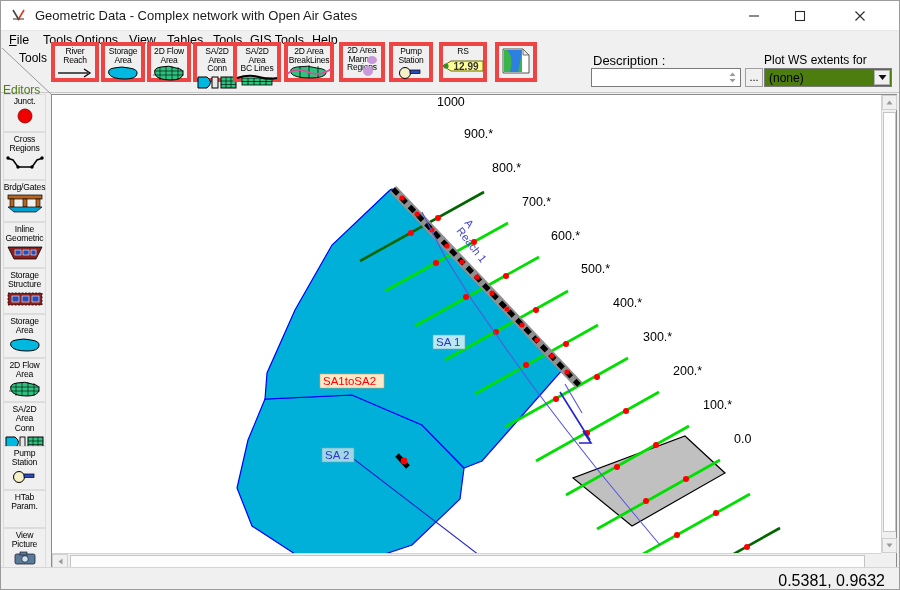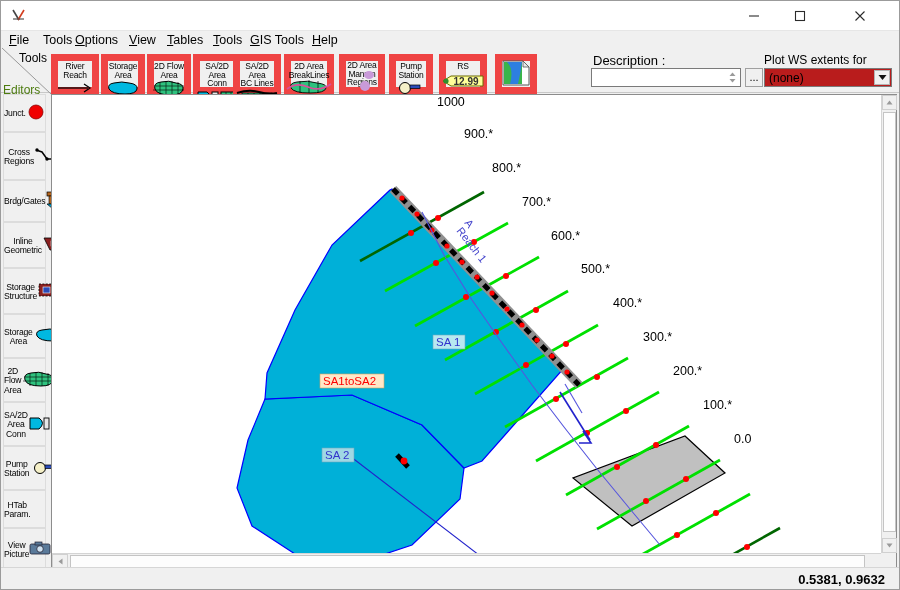--- a/index.html
+++ b/index.html
@@ -28,51 +28,51 @@
   .menubar{position:absolute;left:0;top:30px;width:729px;height:20px;background:#f0f0f0;}
   .menu-item{position:absolute;top:2px;font-size:12.5px;color:#000;white-space:nowrap;}
   .menu-item u{text-decoration:underline;}
 
   
   .toolbar{position:absolute;left:0;top:50px;width:898px;height:42px;background:#f0f0f0;
            border-bottom:1px solid #c8c8c8;box-sizing:border-box;}
   .tools-label{position:absolute;left:18px;top:50px;font-size:12px;color:#000;}
   .editors-label{position:absolute;left:2px;top:82px;font-size:12px;color:#4d7c0f;}
   .corner-diag{position:absolute;left:0px;top:46px;width:58px;height:48px;}
-  .tbtn{position:absolute;top:53px;height:40px;background:#f0f0f0;
-        border:7px solid #ef4444;box-sizing:border-box;
+  .tbtn{position:absolute;top:41px;height:40px;background:#f0f0f0;
+        border:4px solid #ef4444;box-sizing:border-box;
         display:flex;flex-direction:column;align-items:center;justify-content:flex-start;
         padding-top:1px;}
   .tbtn .lbl{font-size:8.5px;line-height:8.6px;text-align:center;color:#000;
              letter-spacing:-0.2px;white-space:pre-line;}
   .tbtn .gfx{margin-top:1px;}
 
   
   .desc-label{position:absolute;left:592px;top:52px;font-size:13px;color:#000;}
   .desc-input{position:absolute;left:590px;top:67px;width:150px;height:19px;
               background:#fff;border:1px solid #7a7a7a;box-sizing:border-box;}
   .desc-spin{position:absolute;right:2px;top:1px;width:11px;height:15px;
              display:flex;flex-direction:column;align-items:center;justify-content:center;
              color:#8a8a8a;}
   .desc-ellip{position:absolute;left:744px;top:67px;width:18px;height:19px;
               background:#f0f0f0;border:1px solid #a0a0a0;box-sizing:border-box;
               font-size:11px;line-height:16px;text-align:center;color:#000;}
   .ws-label{position:absolute;left:763px;top:52px;font-size:12px;color:#000;}
   .ws-select{position:absolute;left:763px;top:67px;width:128px;height:19px;
-             background:#b91c1c;border:1px solid #7a7a7a;box-sizing:border-box;}
+             background:#4d7c0f;border:1px solid #7a7a7a;box-sizing:border-box;}
   .ws-value{position:absolute;left:4px;top:2px;font-size:12px;color:#000;}
   .ws-arrow{position:absolute;right:1px;top:1px;width:16px;height:15px;background:#f0f0f0;
             border:1px solid #b4b4b4;box-sizing:border-box;
             display:flex;align-items:center;justify-content:center;}
 
   
   .sidebar{position:absolute;left:0px;top:93px;width:47px;height:475px;background:#f0f0f0;}
   .sbtn{position:absolute;left:2px;width:43px;background:#f0f0f0;
         border:1px solid #dcdcdc;box-sizing:border-box;
-        display:flex;flex-direction:row;align-items:center;justify-content:flex-start;}
+        display:flex;flex-direction:column;align-items:center;justify-content:flex-start;}
   .sbtn .lbl{font-size:8.6px;line-height:9.4px;text-align:center;color:#000;
              white-space:pre-line;padding-top:2px;letter-spacing:-0.2px;}
   .sbtn .gfx{margin-top:1px;}
 
   
   .mapwrap{position:absolute;left:50px;top:93px;width:846px;height:476px;
            background:#fff;border:1px solid #8c8c8c;box-sizing:border-box;}
   .mapcanvas{position:absolute;left:0;top:0;width:829px;height:458px;overflow:hidden;
              background:#fff;}
   .mapcanvas svg{display:block;}
@@ -83,37 +83,38 @@
            border-top:1px solid #d4d4d4;box-sizing:border-box;}
   .sb-arrow{position:absolute;background:#f0f0f0;border:1px solid #d0d0d0;
             box-sizing:border-box;display:flex;align-items:center;justify-content:center;
             color:#8a8a8a;}
   .sb-thumb{position:absolute;background:#fdfdfd;border:1px solid #c4c4c4;box-sizing:border-box;}
   .corner-box{position:absolute;right:0;bottom:0;width:15px;height:16px;background:#f0f0f0;}
 
   
   .statusbar{position:absolute;left:0;bottom:0;width:898px;height:22px;background:#f0f0f0;
              border-top:1px solid #d6d6d6;box-sizing:border-box;}
-  .status-coords{position:absolute;right:14px;top:4px;font-size:13px;color:#000;font-weight:bold;}
+  .status-coords{position:absolute;right:14px;top:4px;font-size:16px;color:#000;}
 
   .maplabel{font-family:"Liberation Sans", sans-serif;}
 </style>
 </head>
 <body>
 
 <div class="win">
 
   <div class="titlebar">
     <span class="title-icon">
       <svg width="18" height="16" viewBox="0 0 18 16">
         <path d="M2 2 L8 12" stroke="#444" stroke-width="1.6" fill="none"></path>
         <path d="M13 2 L7 12" stroke="#d23c1e" stroke-width="1.6" fill="none"></path>
         <path d="M2 11 L13 11" stroke="#444" stroke-width="1.1" fill="none"></path>
       </svg>
     </span>
+    <span class="title-text">Geometric Data - Complex network with Open Air Gates</span>
 
     <div class="wbtn wmin">
       <svg width="12" height="12" viewBox="0 0 12 12">
           <path d="M1 6 H11" stroke="#2b2b2b" stroke-width="1.1"></path>
         </svg>
     </div>
     <div class="wbtn wmax">
       <svg width="12" height="12" viewBox="0 0 12 12">
           <rect x="1.5" y="1.5" width="9" height="9" fill="none" stroke="#2b2b2b" stroke-width="1.1"></rect>
         </svg>

